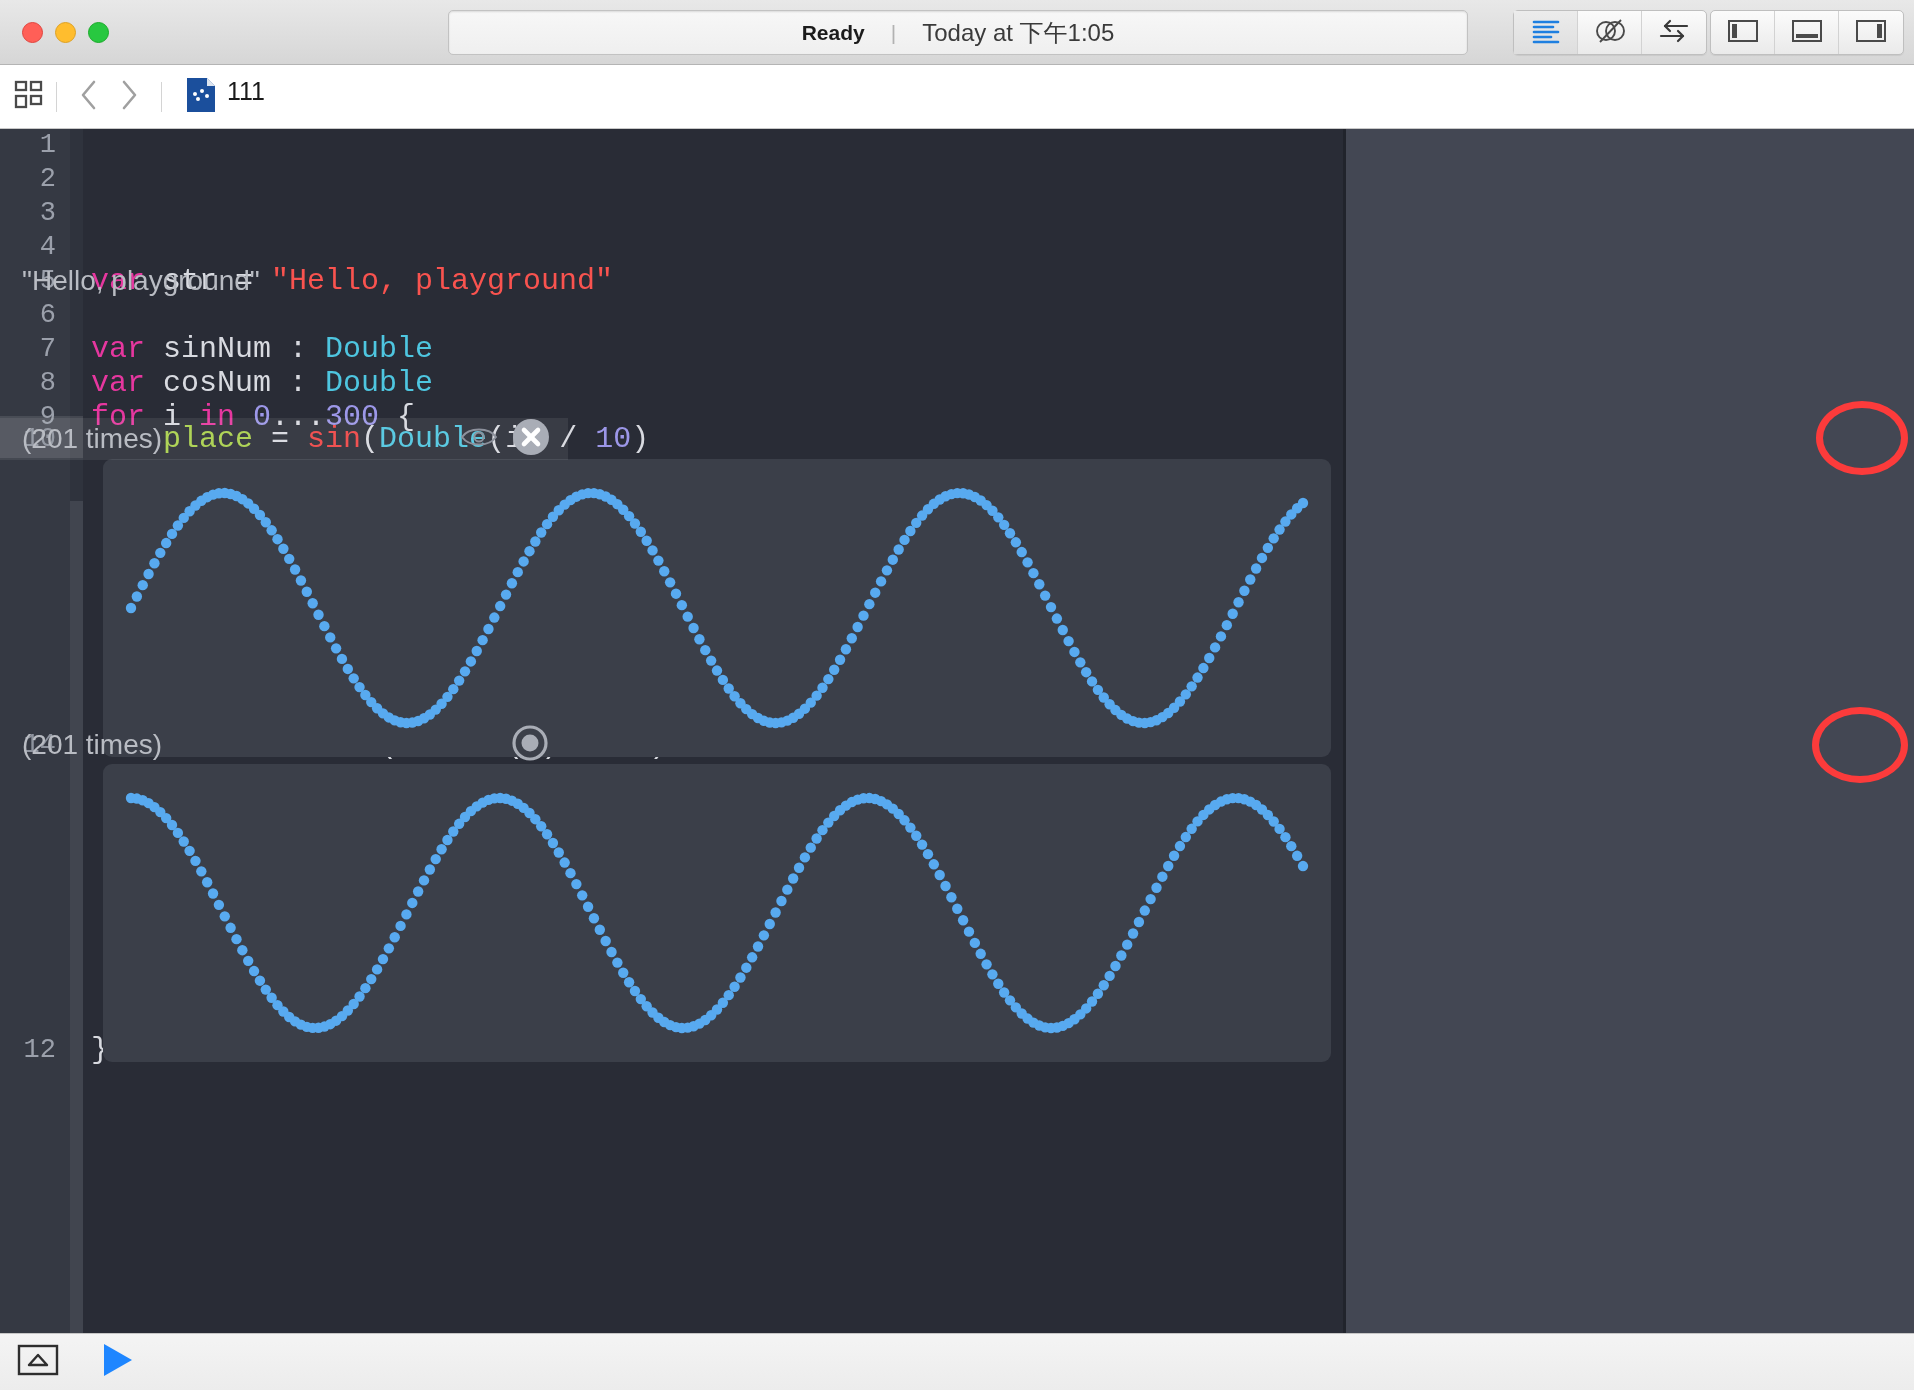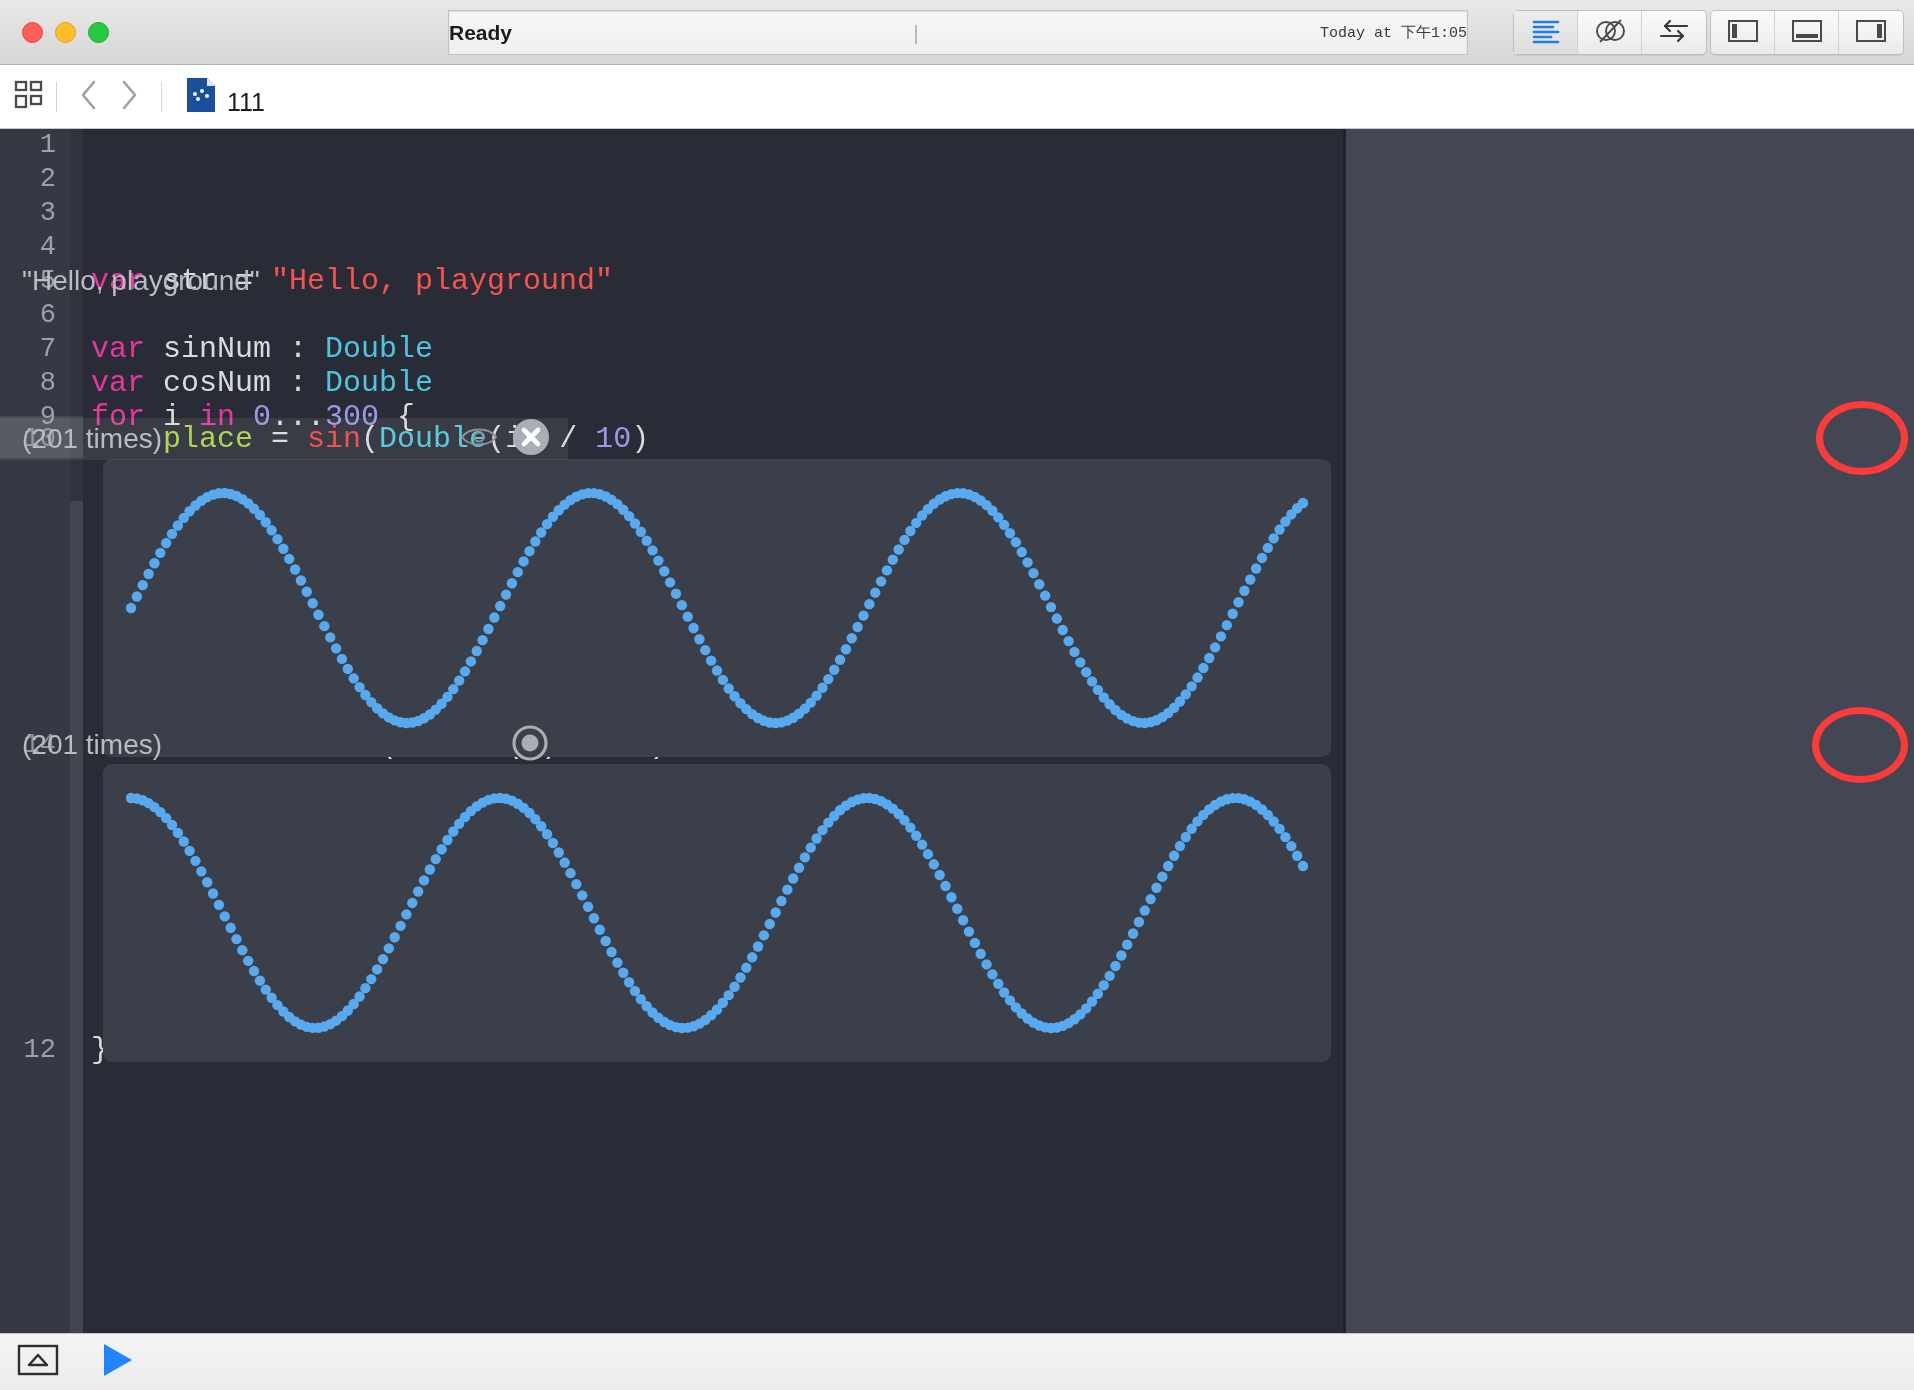--- a/index.html
+++ b/index.html
@@ -23,28 +23,28 @@
   .tl { width: 21px; height: 21px; border-radius: 50%; display: block; }
   .tl.red    { background: #ff5f57; border: 1px solid #e0443e; }
   .tl.yellow { background: #ffbd2e; border: 1px solid #dea123; }
   .tl.green  { background: #28c840; border: 1px solid #1aab29; }
 
   #status-field {
     position: absolute; left: 448px; top: 10px;
     width: 1020px; height: 45px;
     background: linear-gradient(to bottom,#f7f7f7,#efefef);
     border: 1px solid #c2c2c2;
-    border-radius: 0;
+    border-radius: 5px;
     box-shadow: inset 0 1px 2px rgba(0,0,0,.12);
-    display: flex; align-items: center; justify-content: space-between;
+    display: flex; align-items: center; justify-content: center;
     gap: 26px;
   }
   #status-field .st-ready { font-size: 21px; font-weight: bold; color: #1b1b1b; }
   #status-field .st-sep { color: #b2b2b2; font-size: 21px; font-weight: 300; }
-  #status-field .st-time { font-size: 15px; color: #3a3a3a; font-family: Liberation Mono, monospace; }
+  #status-field .st-time { font-size: 24px; color: #3a3a3a; }
 
   .tb-group {
     position: absolute; top: 10px; height: 45px;
     background: linear-gradient(to bottom,#fbfbfb,#eaeaea);
     border: 1px solid #bfbfbf; border-radius: 5px;
     display: flex; align-items: stretch;
     box-shadow: 0 1px 1px rgba(0,0,0,.07);
   }
   .tb-group .tb-btn {
     width: 64px; display: flex; align-items: center; justify-content: center;
@@ -59,21 +59,21 @@
   #jumpbar {
     position: absolute; top: 65px; left: 0;
     width: 1914px; height: 64px;
     background: #ffffff;
     border-bottom: 1px solid #c8c8c8;
     display: flex; align-items: center;
   }
   #jumpbar .jb-icon { margin-left: 14px; display: flex; align-items: center; }
   #jumpbar .jb-div { width: 1px; height: 30px; background: #d4d4d4; margin: 0 12px; }
   #jumpbar .jb-chev { padding: 0 10px; display:flex; align-items:center; }
-  #jb-file { display: flex; align-items: flex-end; gap: 11px; margin-left: 12px; }
+  #jb-file { display: flex; align-items: flex-start; gap: 11px; margin-left: 12px; }
   #jb-file .fname { font-size: 25px; color: #1a1a1a; }
 
   
   #editor {
     position: absolute; top: 129px; left: 0;
     width: 1914px; height: 1204px;
     background: #292c36;
     overflow: hidden;
   }
   #gutter {

